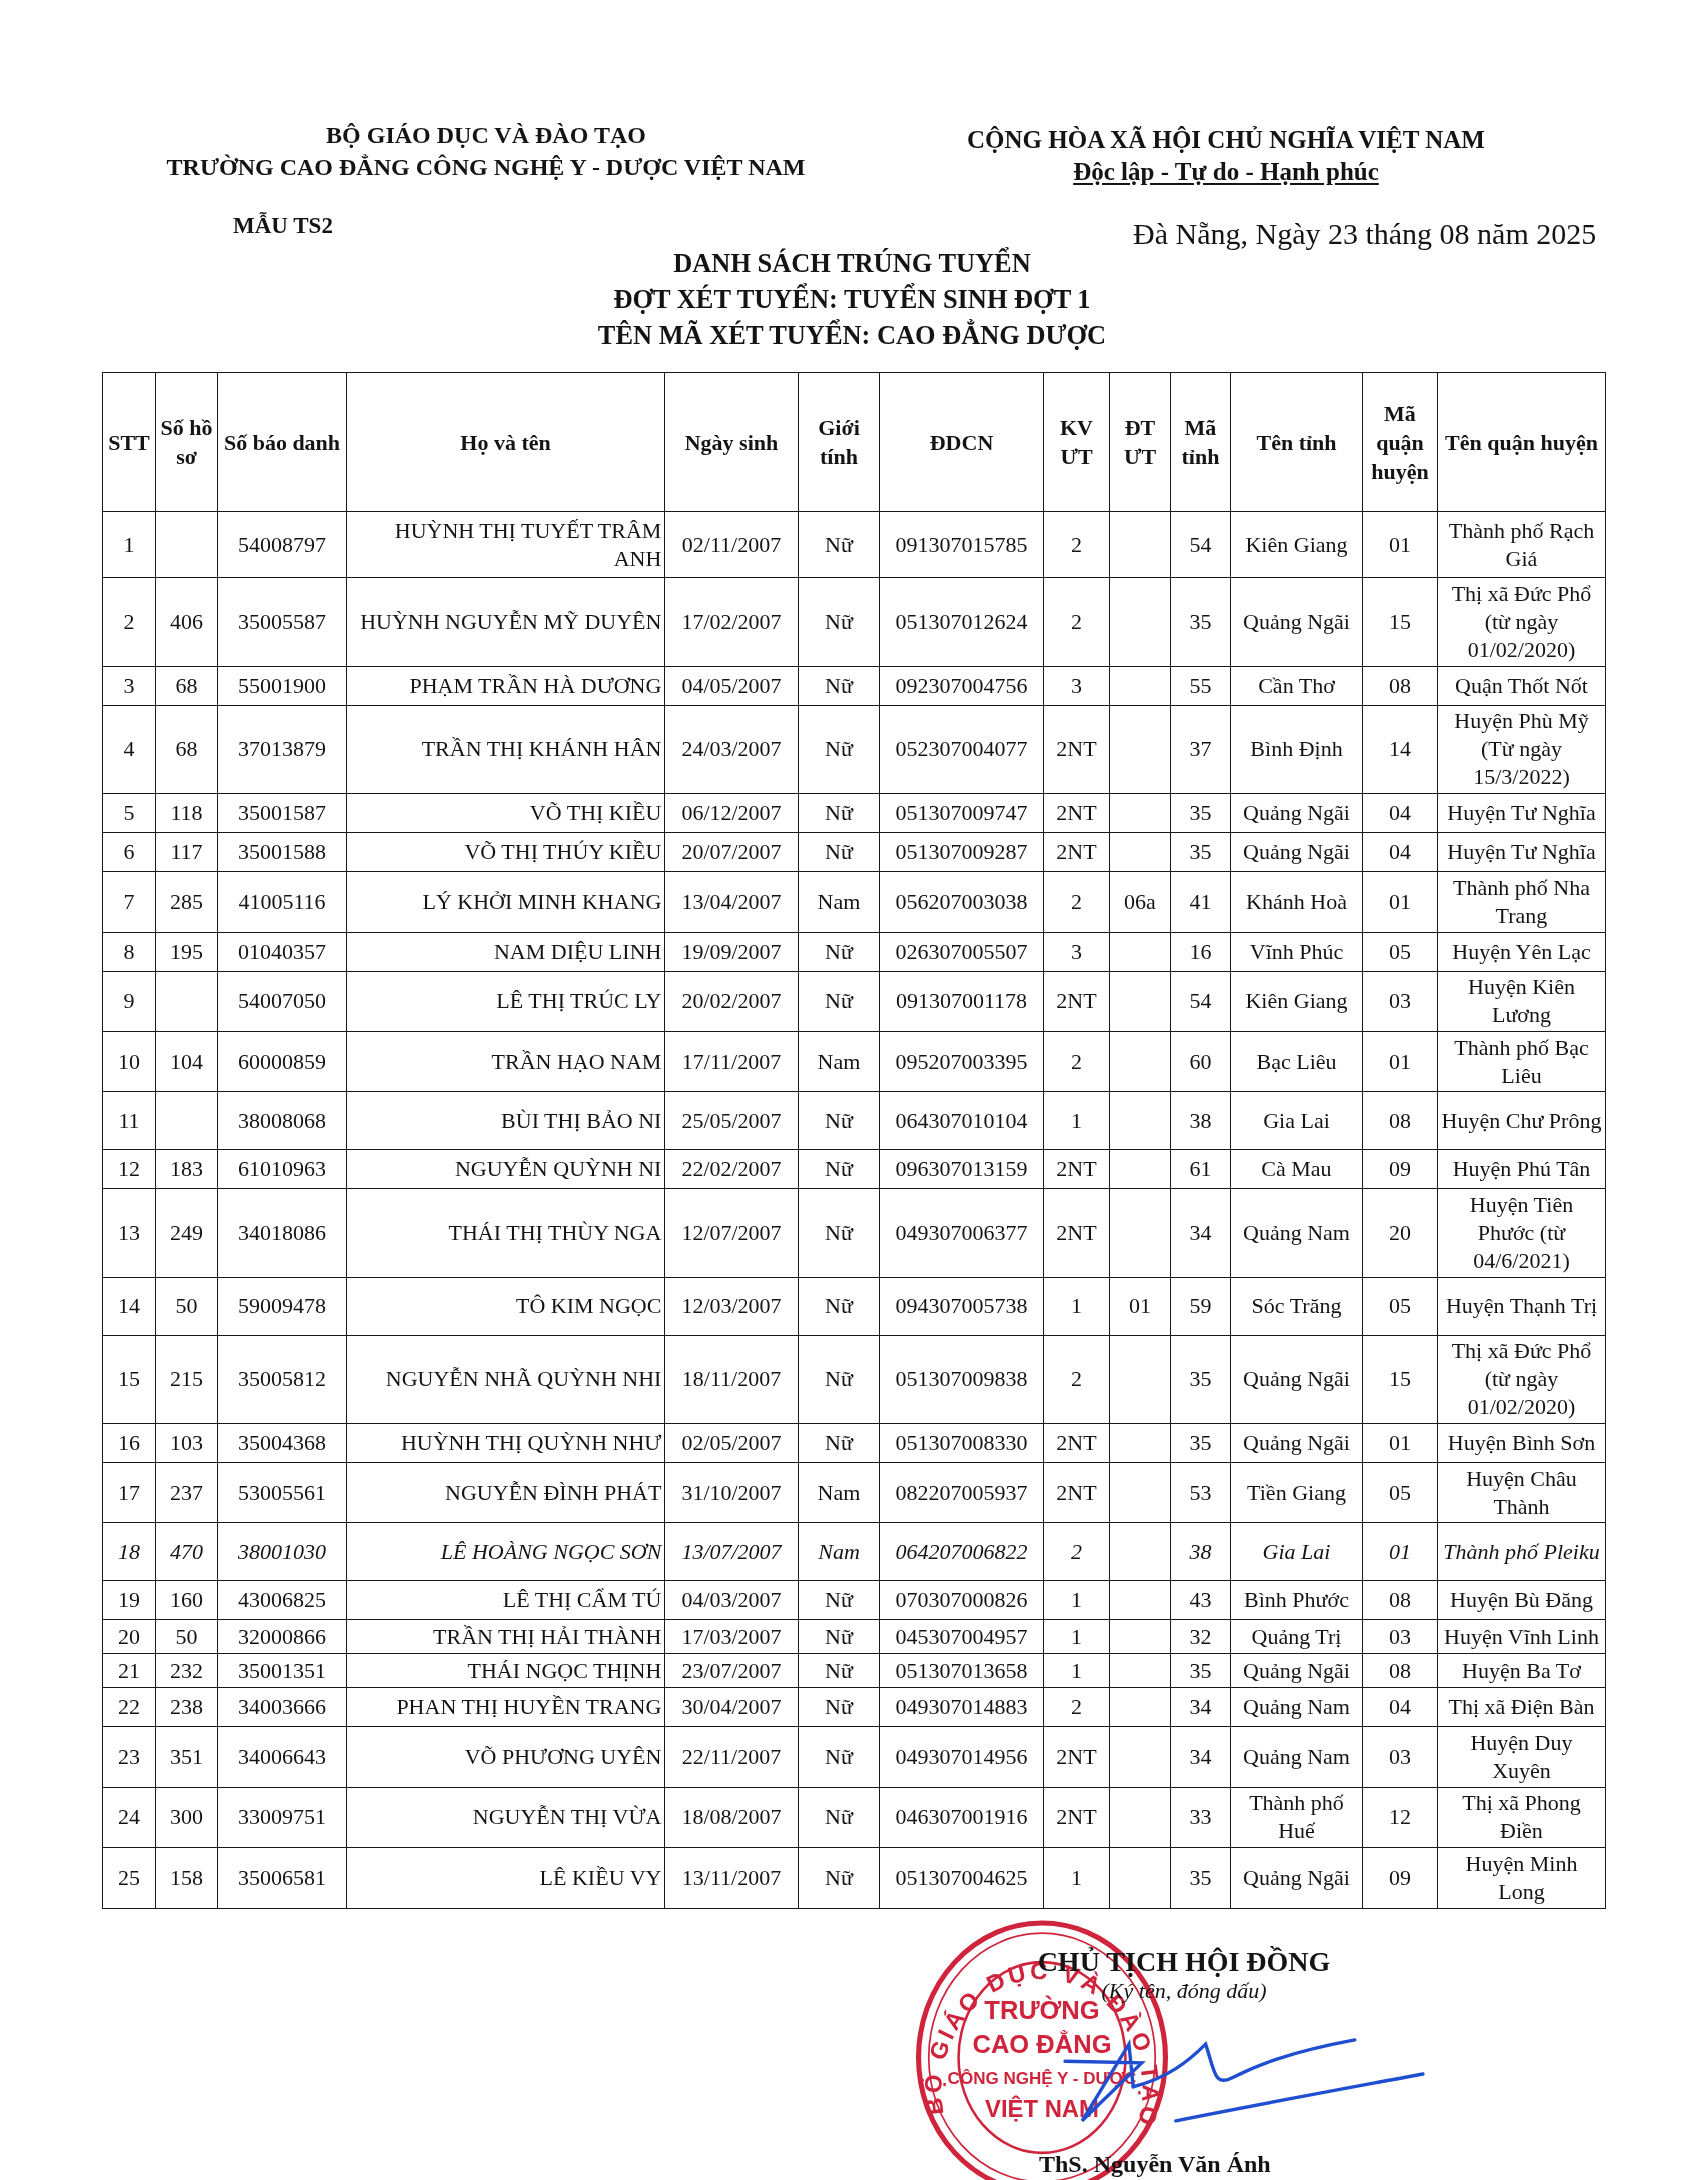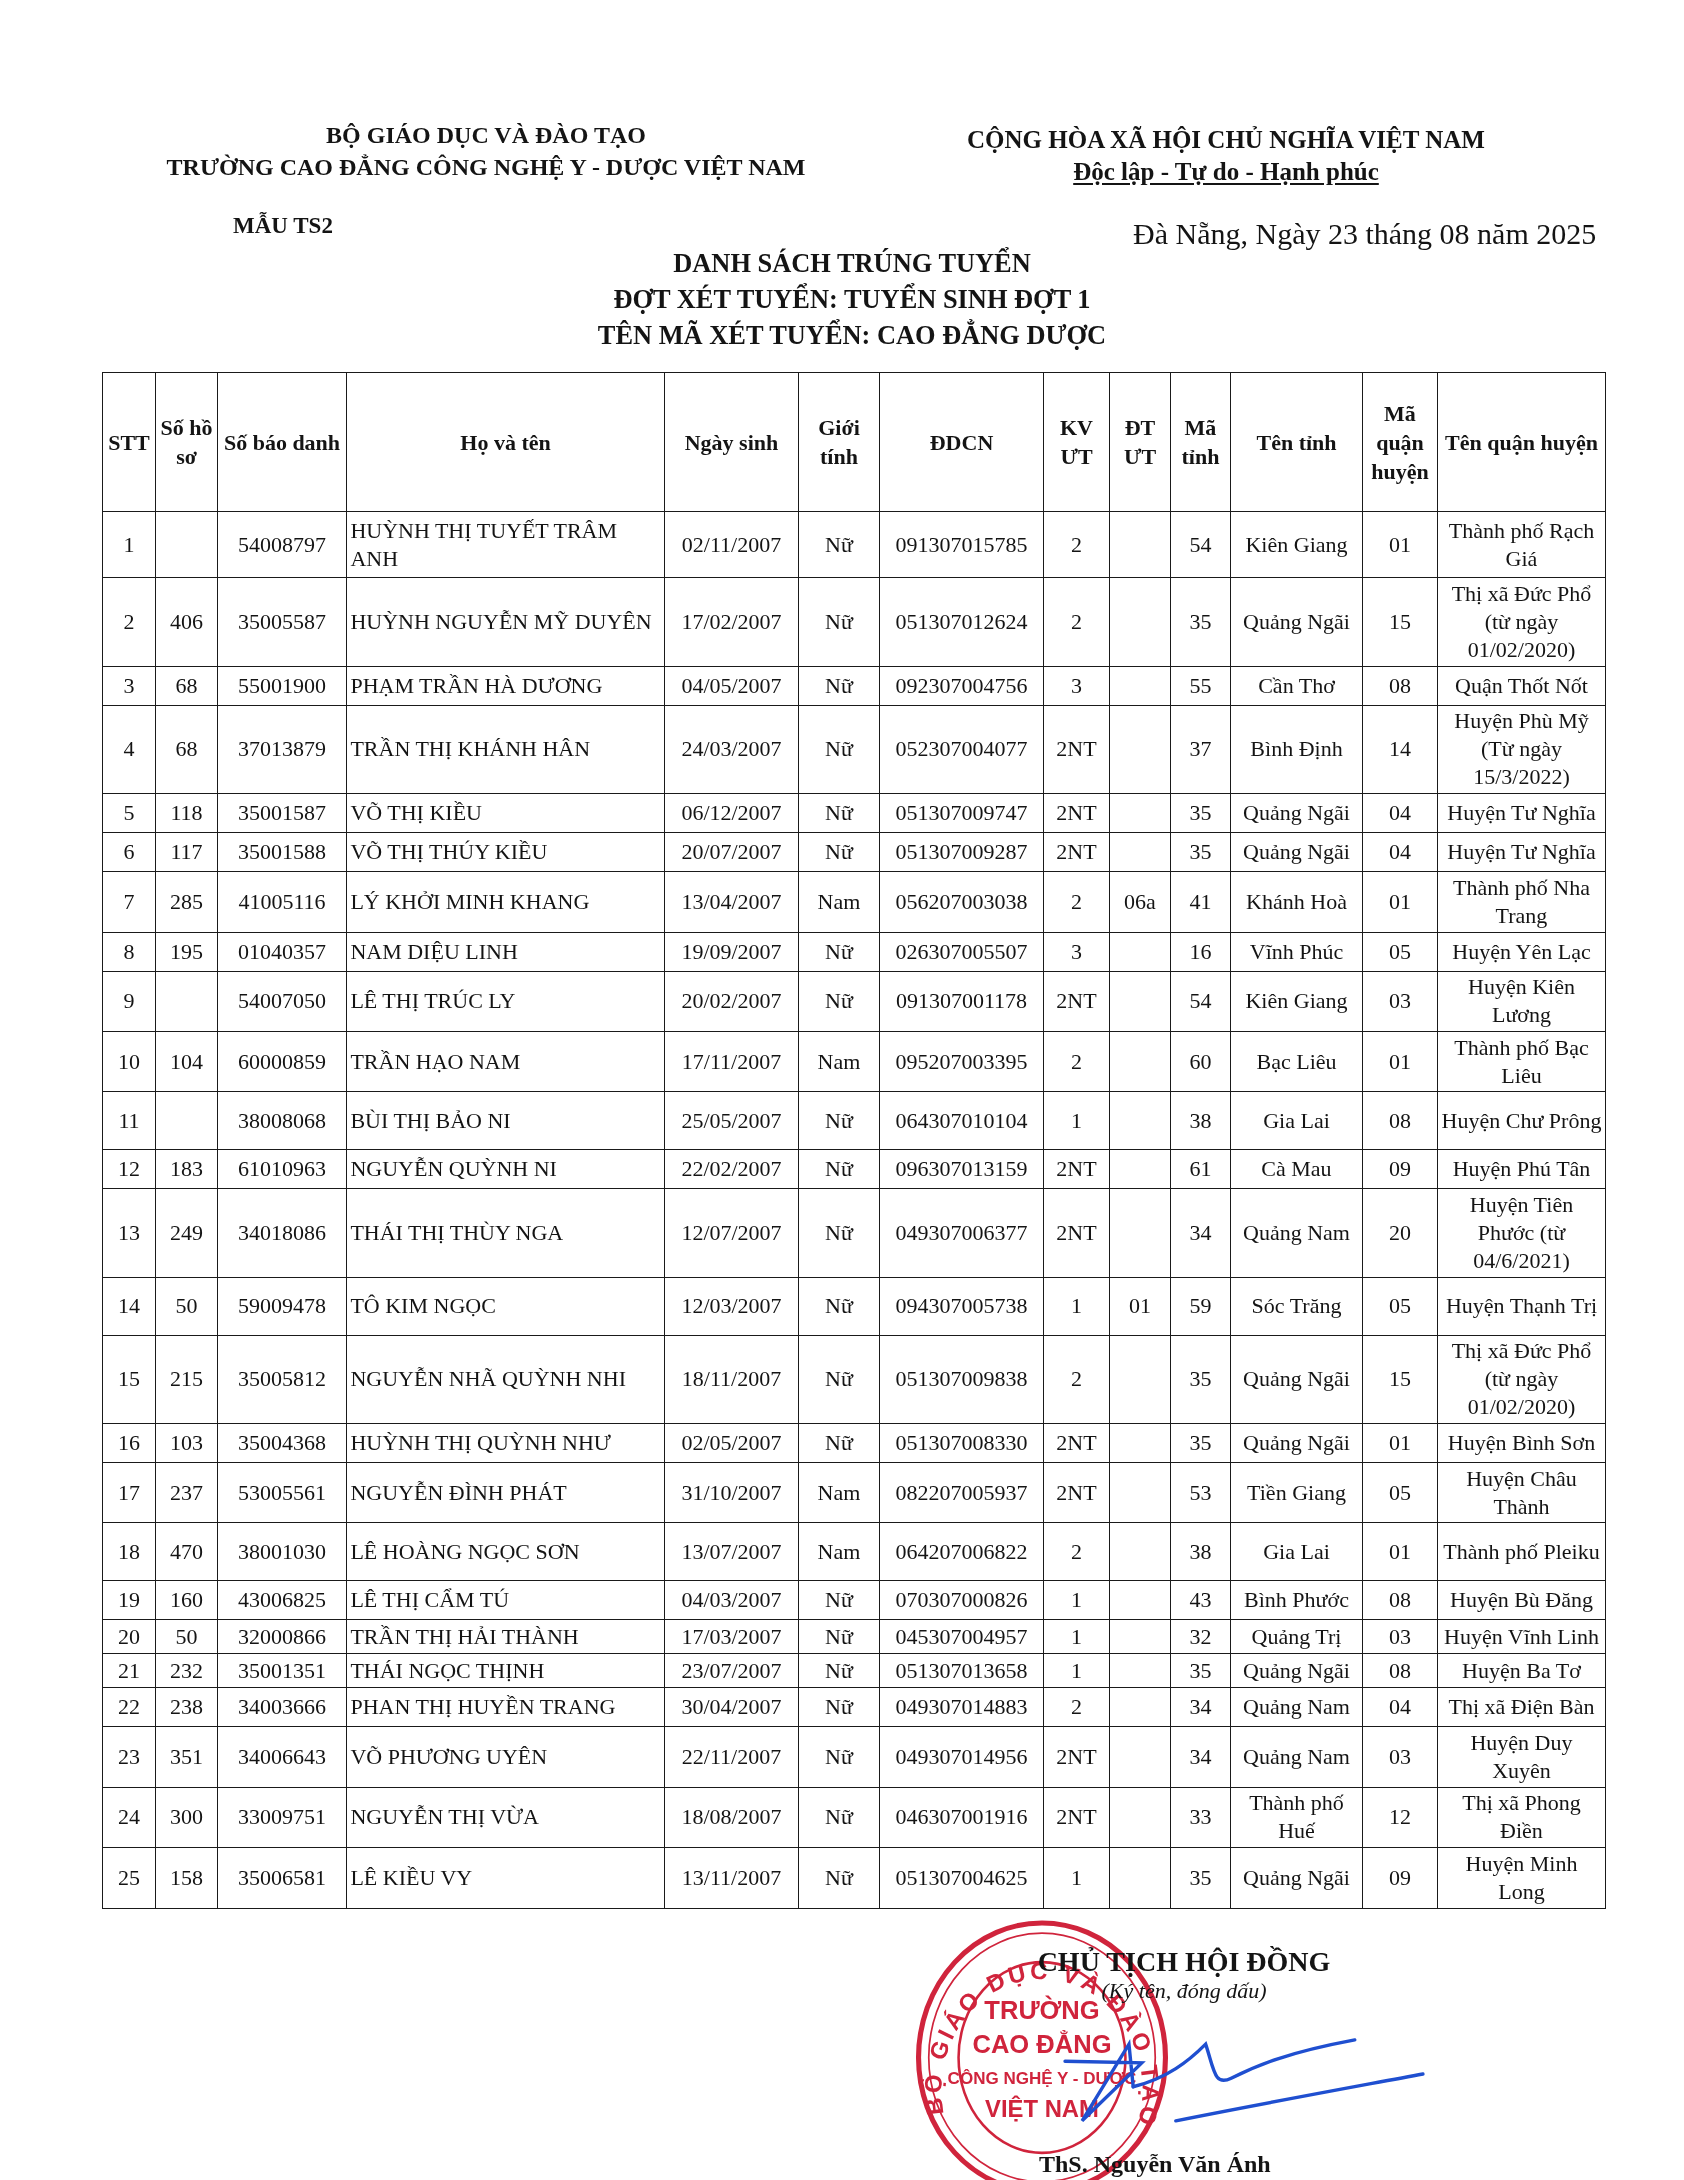--- a/index.html
+++ b/index.html
@@ -29,21 +29,21 @@
   table.list {
     position: absolute; left: 102px; top: 372px; width: 1502px;
     border-collapse: collapse; table-layout: fixed;
     font-size: 22px; line-height: 28px;
   }
   table.list th, table.list td {
     border: 1.7px solid #1a1a1a; text-align: center; vertical-align: middle;
     padding: 1.7px 2.6px;
   }
   table.list th { font-weight: bold; height: 135px; font-size: 22px; line-height: 29px; }
-  table.list td.name { text-align: left; padding-left: 3.4px; }
+  table.list td.name { text-align: right; padding-left: 3.4px; }
   .sign-block {
     position: absolute; left: 1005px; top: 1946px; width: 358px; text-align: center;
   }
   .sign-title { font-weight: bold; font-size: 28px; font-family: Liberation Serif, serif; }
   .sign-note { font-size: 22px; font-style: italic; }
   .signer { position: absolute; left: 1039px; top: 2151px; font-weight: bold; font-size: 24px; }
   .stamp { position: absolute; left: 910px; top: 1917px; width: 264px; height: 281px; }
   .signature { position: absolute; left: 1048px; top: 2027px; width: 409px; height: 128px; }
 </style>
 </head>
@@ -350,21 +350,21 @@
         <td>31/10/2007</td>
         <td>Nam</td>
         <td>082207005937</td>
         <td>2NT</td>
         <td></td>
         <td>53</td>
         <td>Tiền Giang</td>
         <td>05</td>
         <td>Huyện Châu Thành</td>
       </tr>
-      <tr style="height: 58px;">
+      <tr style="height: 58px; font-style: italic;">
         <td>18</td>
         <td>470</td>
         <td>38001030</td>
         <td class="name">LÊ HOÀNG NGỌC SƠN</td>
         <td>13/07/2007</td>
         <td>Nam</td>
         <td>064207006822</td>
         <td>2</td>
         <td></td>
         <td>38</td>

